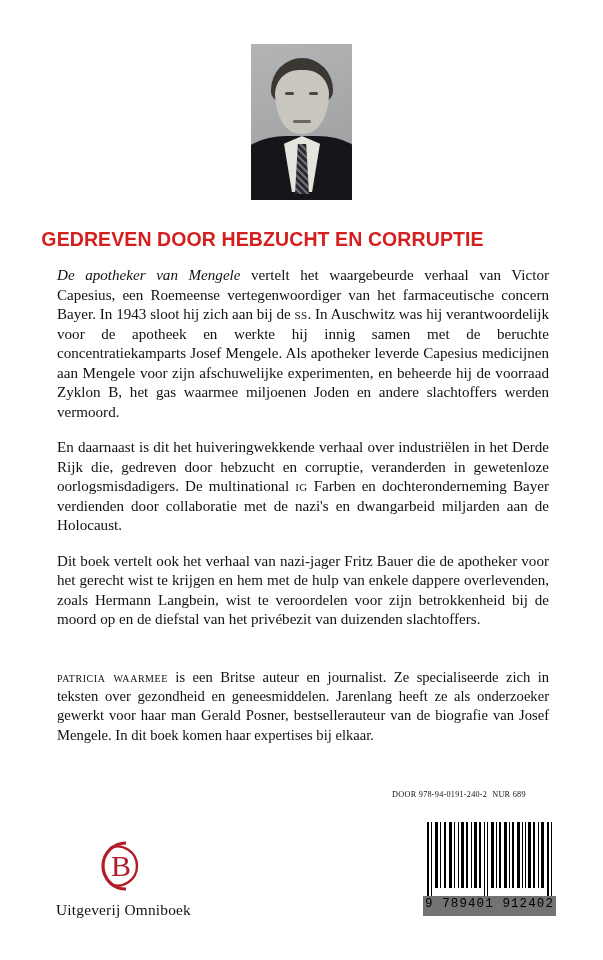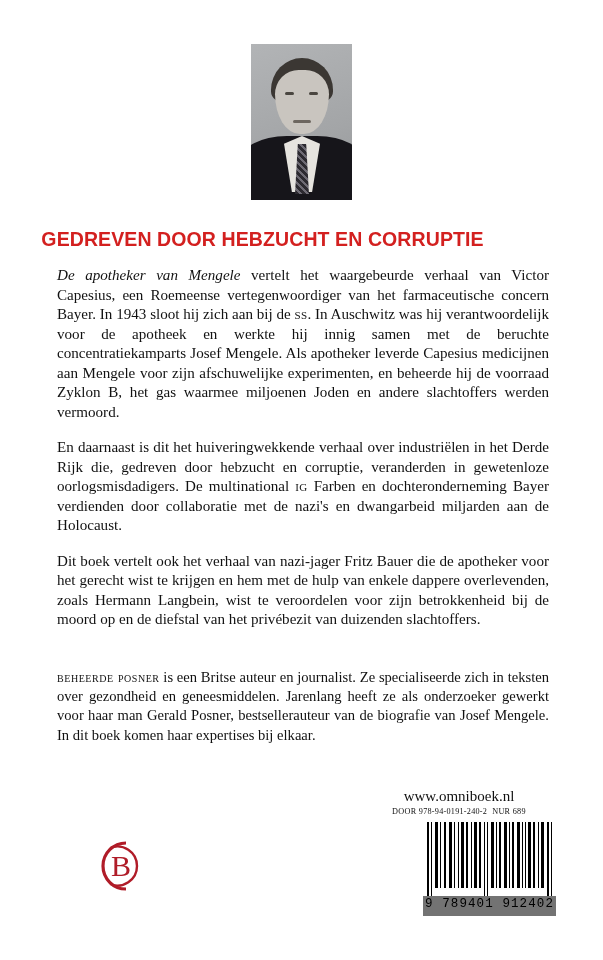--- a/index.html
+++ b/index.html
@@ -344,25 +344,24 @@
 
   <p><span class="ital">De apotheker van Mengele</span><span> vertelt het waargebeurde verhaal van Victor Capesius, een Roemeense vertegenwoordiger van het farmaceutische concern Bayer. In 1943 sloot hij zich aan bij de </span><span class="smallcaps">ss</span><span>. In Auschwitz was hij verantwoordelijk voor de apotheek en werkte hij innig samen met de beruchte concentratiekamparts Josef Mengele. Als apotheker leverde Capesius medicijnen aan Mengele voor zijn afschuwelijke experimenten, en beheerde hij de voorraad Zyklon B, het gas waarmee miljoenen Joden en andere slachtoffers werden vermoord.</span></p>
 
   <p><span>En daarnaast is dit het huiveringwekkende verhaal over industriëlen in het Derde Rijk die, gedreven door hebzucht en corruptie, veranderden in gewetenloze oorlogsmisdadigers. De multinational </span><span class="smallcaps">ig</span><span> Farben en dochteronderneming Bayer verdienden door collaboratie met de nazi's en dwangarbeid miljarden aan de Holocaust.</span></p>
 
   <p>Dit boek vertelt ook het verhaal van nazi-jager Fritz Bauer die de apotheker voor het gerecht wist te krijgen en hem met de hulp van enkele dappere overlevenden, zoals Hermann Langbein, wist te veroordelen voor zijn betrokkenheid bij de moord op en de diefstal van het privébezit van duizenden slachtoffers.</p>
 
 </div>
 
 <div class="author-block">
-  <p><span class="author-name">beheerde posner</span><span> is een Britse auteur en journalist. Ze specialiseerde zich in teksten over gezondheid en geneesmiddelen. Jarenlang heeft ze als onderzoeker gewerkt voor haar man Gerald Posner, bestsellerauteur van de biografie van Josef Mengele. In dit boek komen haar expertises bij elkaar.</span></p>
+  <p><span class="author-name">patricia waarmee</span><span> is een Britse auteur en journalist. Ze specialiseerde zich in teksten over gezondheid en geneesmiddelen. Jarenlang heeft ze als onderzoeker gewerkt voor haar man Gerald Posner, bestsellerauteur van de biografie van Josef Mengele. In dit boek komen haar expertises bij elkaar.</span></p>
 </div>
 
 <div class="web-block">
-  <div class="web-url">www.omniboek.nl</div>
   <div class="isbn-line"><span class="smallcaps">DOOR</span> <span>978-94-0191-240-2</span><span class="nur smallcaps">NUR 689</span></div>
 </div>
 
 <div class="barcode-box">
   <svg class="barcode-bars" viewBox="0 0 133 74" preserveAspectRatio="none">
     <rect x="0" y="0" width="133" height="74" fill="#ffffff"></rect>
     <g fill="#000000">
       <rect x="4" y="0" width="2" height="74"></rect>
       <rect x="8" y="0" width="1" height="74"></rect>
       <rect x="12" y="0" width="3" height="66"></rect>
@@ -399,13 +398,14 @@
 </div>
 
 <div class="publisher">
   <div class="logo-mark">
     <svg viewBox="0 0 86 56" width="86" height="56">
       <path d="M46 5 A23 23 0 1 0 46 51" fill="none" stroke="#b01c28" stroke-width="3.2"></path>
       <path d="M30 10 A19.5 19.5 0 1 1 30 46" fill="none" stroke="#b01c28" stroke-width="2.4"></path>
       <text x="41" y="38" font-family="'Liberation Serif', serif" font-size="30" fill="#b01c28" text-anchor="middle">B</text>
     </svg>
   </div>
+  <div class="pub-name">Uitgeverij Omniboek</div>
 </div>
 
 </body></html>

